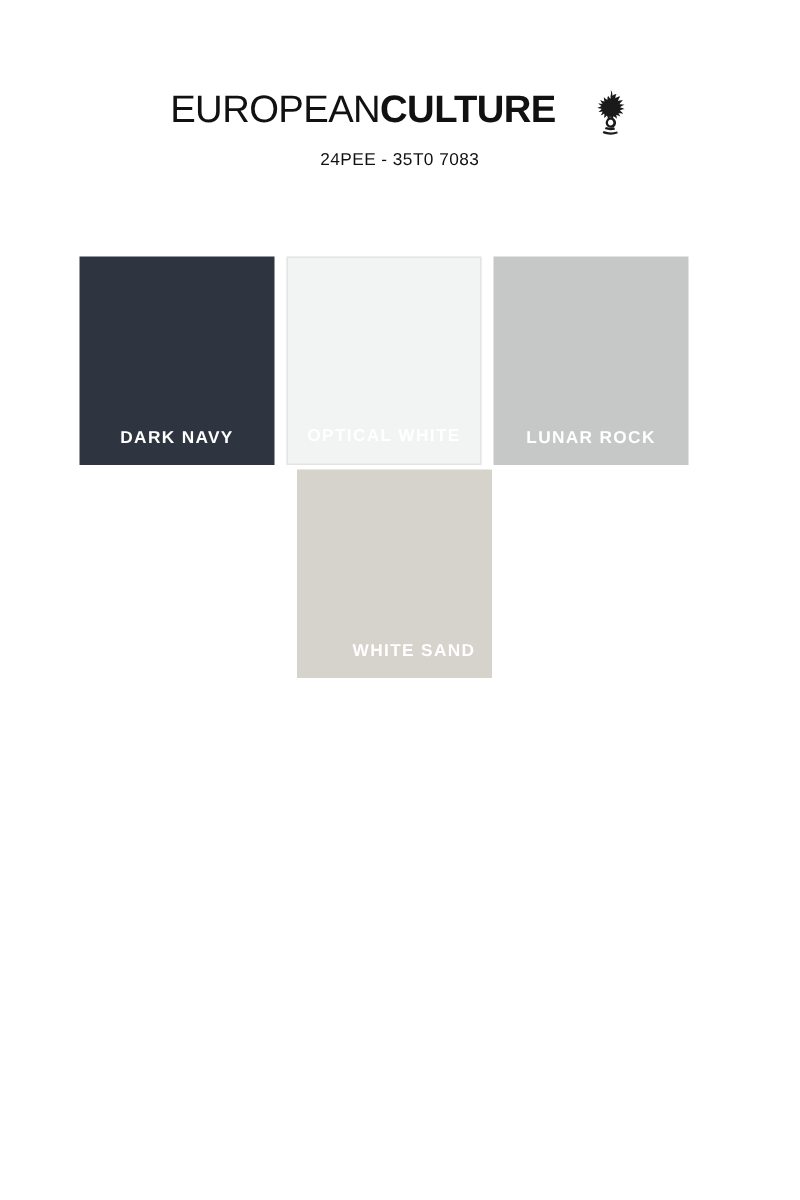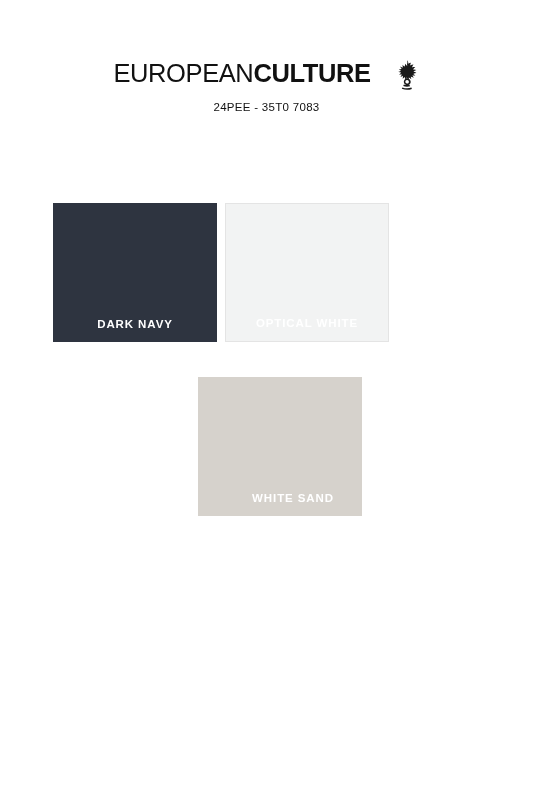--- a/index.html
+++ b/index.html
@@ -69,24 +69,23 @@
     left: 53px;
     width: 426px;
   }
   .swatch-row {
     display: flex;
     gap: 8px;
     margin-bottom: 3px;
   }
   .swatch {
     position: relative;
-    width: 164px;
+    width: 130px;
     height: 139px;
     box-sizing: border-box;
-    margin-top: 32px;
   }
   .swatch.bordered {
     border: 1px solid #e4e4e4;
   }
   .swatch-label {
     position: absolute;
     left: 0;
     right: 0;
     bottom: 11px;
     text-align: center;
@@ -127,20 +126,23 @@
     <div class="swatch-row">
 
       <div class="swatch" id="sw-0-0" style="background-color: rgb(46, 52, 64);">
         <span class="swatch-label" style="color: rgb(255, 255, 255);">DARK NAVY</span>
       </div>
 
       <div class="swatch bordered" id="sw-0-1" style="background-color: rgb(242, 243, 243);">
         <span class="swatch-label" style="color: rgb(255, 255, 255);">OPTICAL WHITE</span>
       </div>
 
+      <div class="swatch" id="sw-0-2" style="background-color: rgb(198, 199, 199);">
+        <span class="swatch-label" style="color: rgb(255, 255, 255);">LUNAR ROCK</span>
+      </div>
 
     </div>
 
     <div class="swatch-row row-2">
 
       <div class="swatch" id="sw-1-0" style="background-color: rgb(214, 210, 204);">
         <span class="swatch-label" style="color: rgb(255, 255, 255); padding-left: 26px;">WHITE SAND</span>
       </div>
 
     </div>

